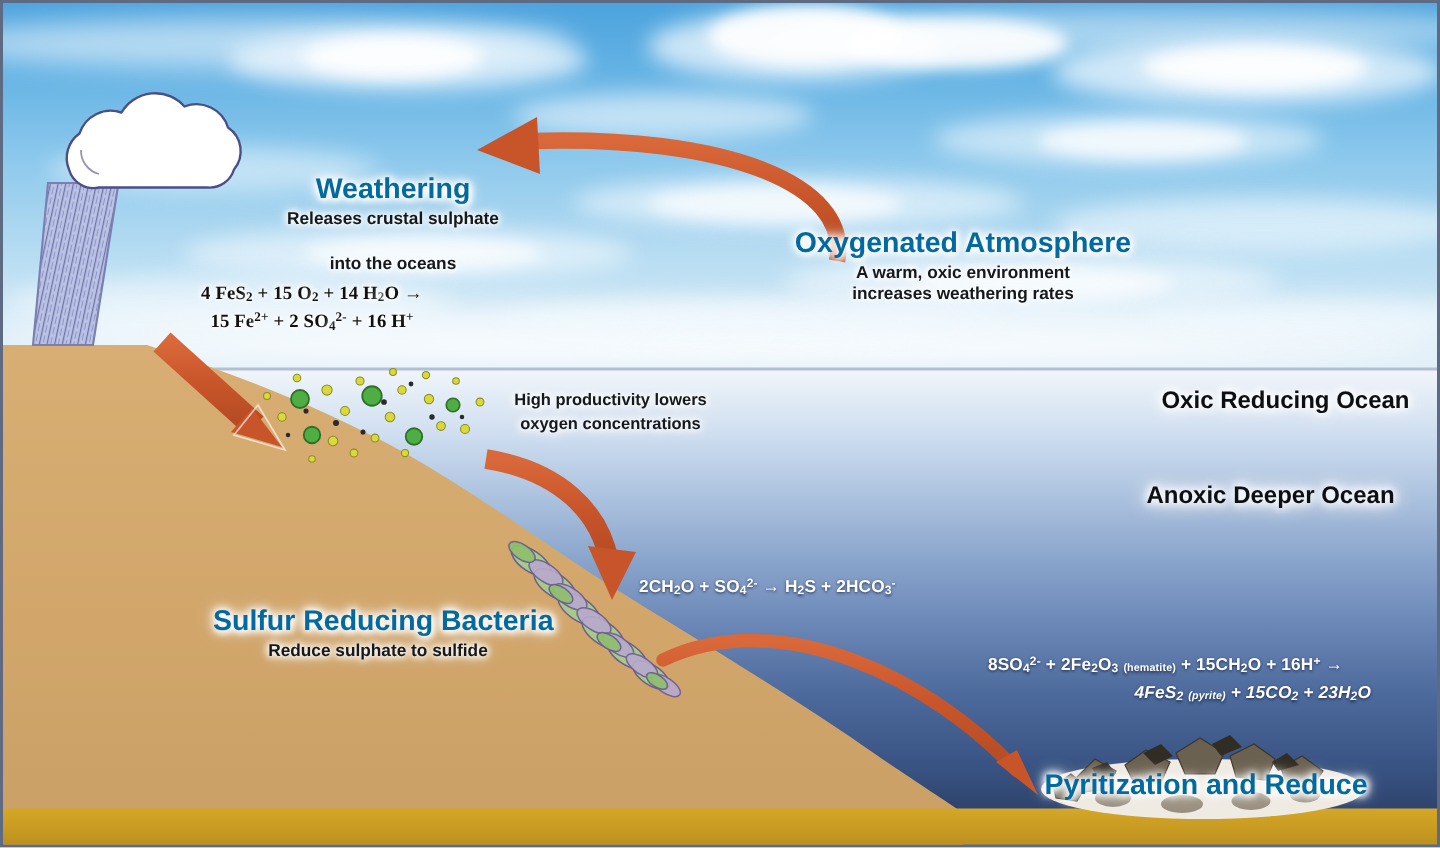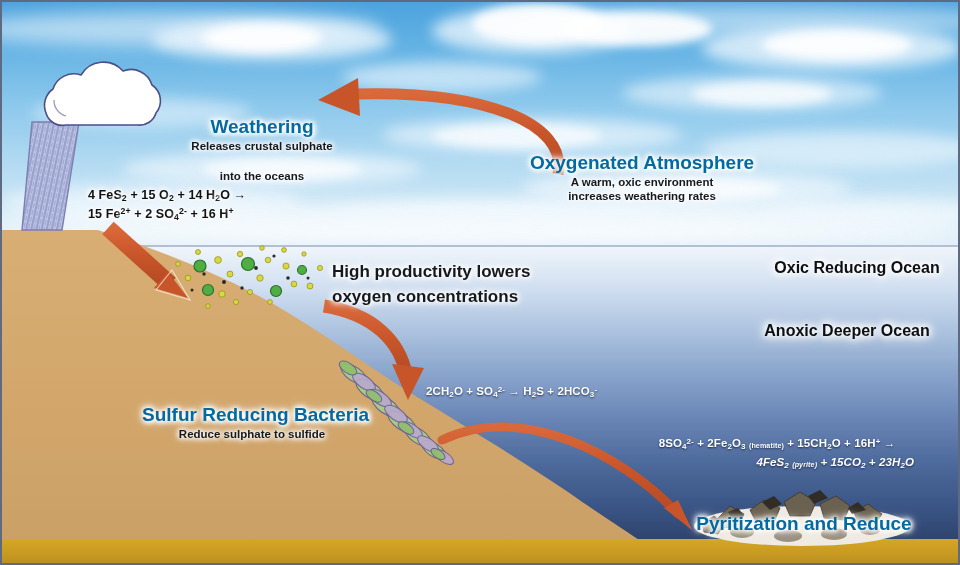--- a/index.html
+++ b/index.html
@@ -52,21 +52,21 @@
     font-size:19px;font-weight:700;color:#0369a1;
     text-shadow:0 0 7px #fff,0 0 7px #fff,0 0 5px #fff,0 0 12px #fff,1px 1px 4px #fff;
     white-space:nowrap;
   }
   .t-sub{
     font-size:11.5px;font-weight:600;color:#15181c;margin-top:2px;
     text-shadow:0 0 6px #fff,0 0 6px #fff,0 0 4px #fff,0 0 10px #fff;
     white-space:nowrap;
   }
   .t-note{
-    font-size:17px;font-weight:600;color:#15181c;line-height:1.45;
+    font-size:11px;font-weight:600;color:#15181c;line-height:1.45;
     text-shadow:0 0 7px #fff,0 0 7px #fff,0 0 5px #fff,0 0 11px #fff;
     white-space:nowrap;
   }
   .t-zone{
     font-size:16px;font-weight:600;color:#0d0f12;
     text-shadow:0 0 8px #fff,0 0 8px #fff,0 0 6px #fff,0 0 14px #fff,0 0 18px #fff;
     white-space:nowrap;
   }
   .eq-dark{
     font-size:12.5px;font-weight:700;color:#111;letter-spacing:.1px;
@@ -292,21 +292,21 @@
     <div class="t-sub">A warm, oxic environment</div>
     <div class="t-sub" style="margin-top:0;">increases weathering rates</div>
   </div>
 
   <div class="tblock" style="left:140px;top:114px;width:240px;">
     <div class="t-head">Weathering</div>
     <div class="t-sub">Releases crustal sulphate</div>
     <div class="t-sub" style="margin-top:16px;">into the oceans</div>
   </div>
 
-  <div class="tblock" style="left:86px;top:184px;width:240px;text-align:left;">
+  <div class="tblock" style="left:86px;top:184px;width:240px;text-align:center;font-family:Liberation Serif, serif;">
     <div class="eq-dark">
       4 FeS<sub>2</sub> + 15 O<sub>2</sub> + 14 H<sub>2</sub>O →
     </div>
     <div class="eq-dark">
       15 Fe<sup>2+</sup> + 2 SO<sub>4</sub><sup>2-</sup> + 16 H<sup>+</sup>
     </div>
   </div>
 
   <div class="tblock" style="left:330px;top:258px;width:150px;text-align:center;">
     <div class="t-note">High productivity lowers</div>

